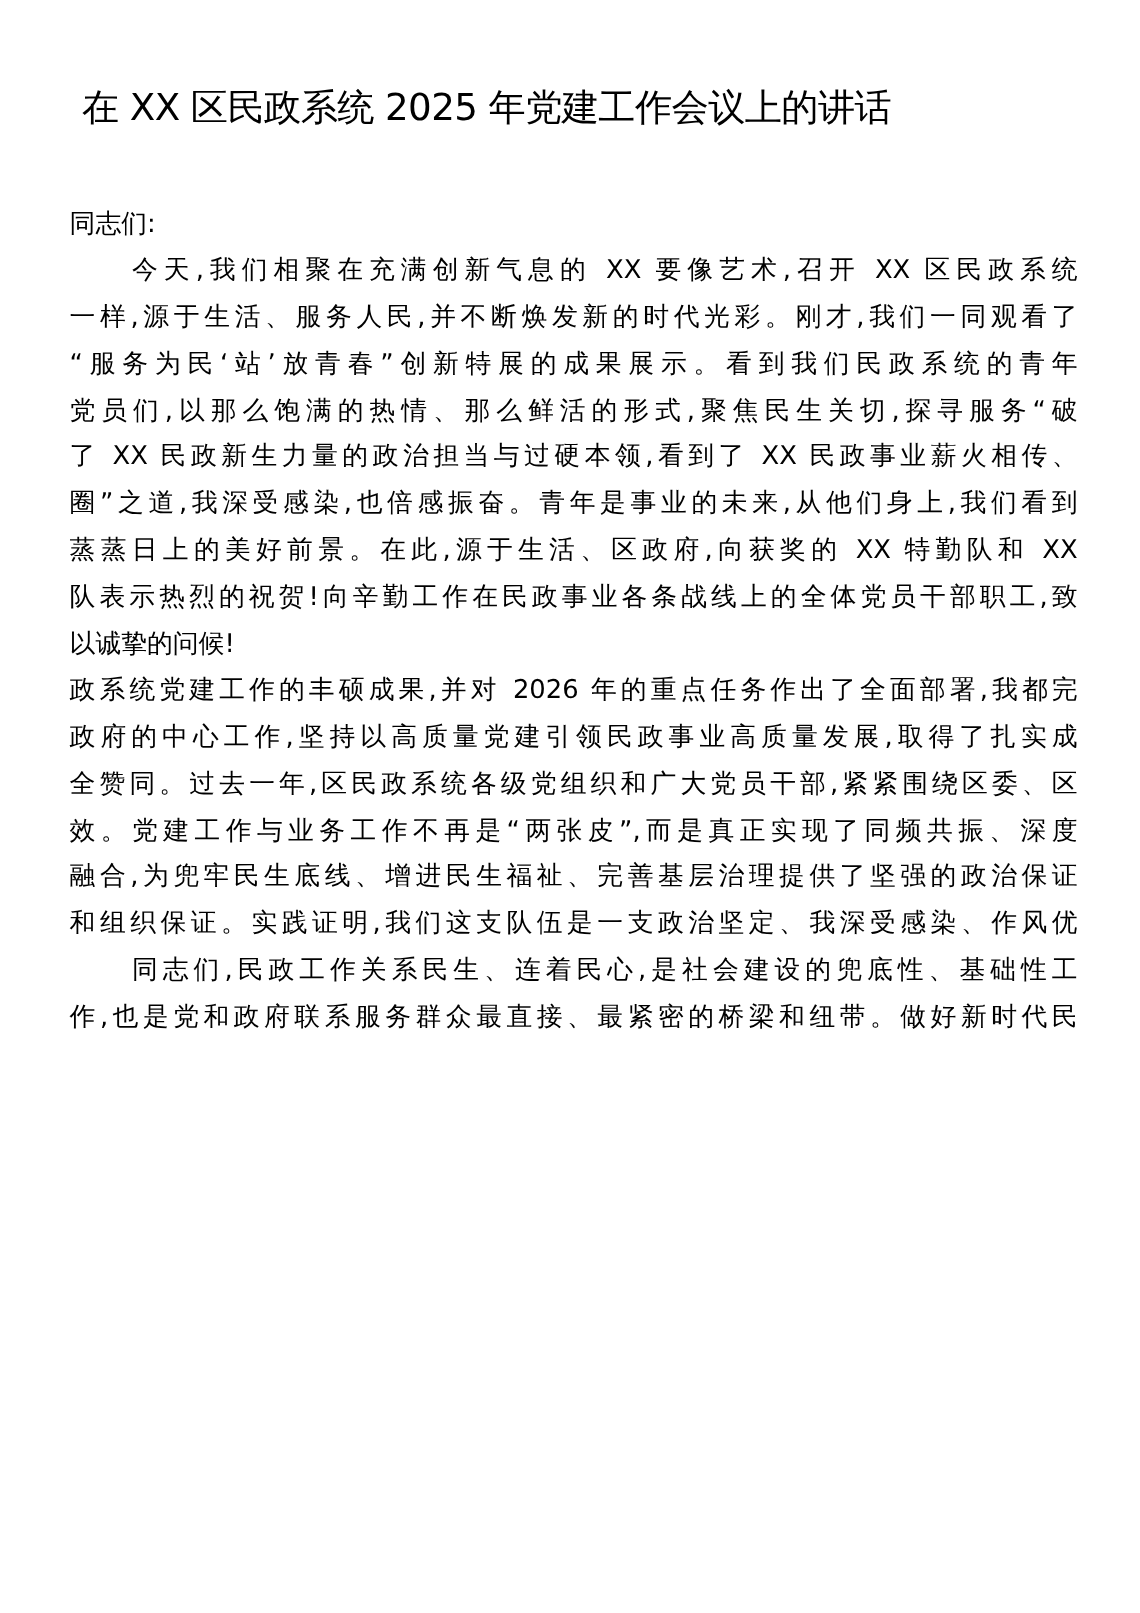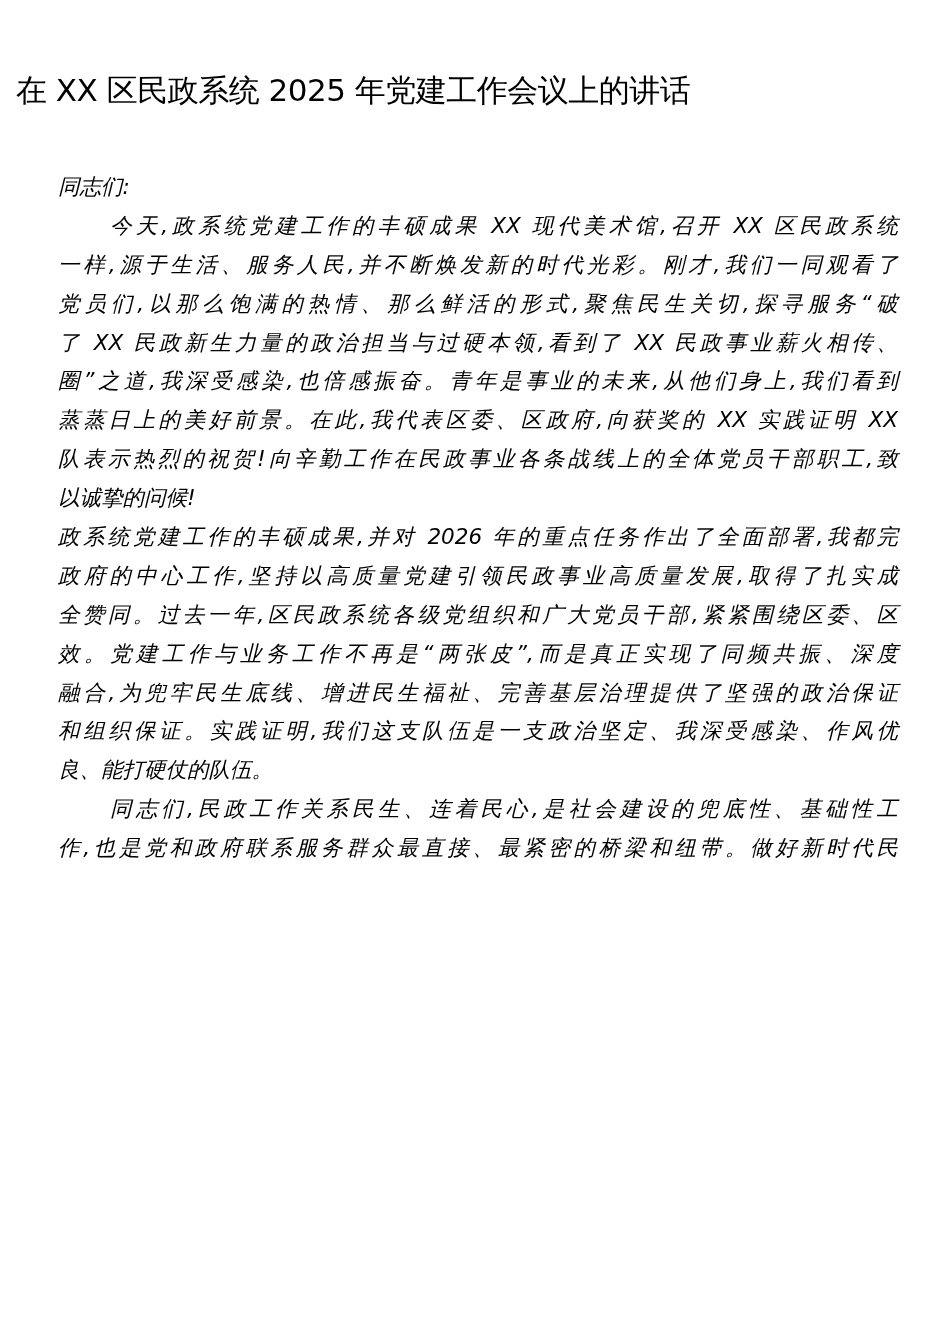--- a/index.html
+++ b/index.html
@@ -21,34 +21,33 @@
       top: 0;
       width: 950px;
       height: 1344px;
       background: #ffffff;
     }
     .title {
       position: absolute;
       left: 0;
       top: 68px;
       width: 811px;
+      text-align: center;
       font-size: 31px;
       line-height: 44px;
       letter-spacing: -0.5px;
       white-space: nowrap;
-      margin-left: 16px;
     }
     .body-text {
       position: absolute;
       left: 58px;
       top: 168px;
       width: 840px;
       font-size: 21.5px;
       line-height: 38.9px;
-      font-style: italic;
     }
     .line {
       display: block;
       white-space: nowrap;
       height: 38.9px;
       text-align: justify;
       text-align-last: justify;
     }
     .line.last {
       text-align-last: left;
@@ -59,33 +58,33 @@
   </style>
 </head>
 <body>
 
 <div class="page">
   <div class="title">在 XX 区民政系统 2025 年党建工作会议上的讲话</div>
 
   <div class="body-text">
     <span class="line last">同志们:</span>
 
-    <span class="line indent">今天,政系统党建工作的丰硕成果 XX 现代美术馆,召开 XX 区民政系统</span>
+    <span class="line indent">今天,我们相聚在充满创新气息的 XX 要像艺术,召开 XX 区民政系统</span>
     <span class="line">一样,源于生活、服务人民,并不断焕发新的时代光彩。刚才,我们一同观看了</span>
+    <span class="line">“服务为民‘站’放青春”创新特展的成果展示。看到我们民政系统的青年</span>
     <span class="line">党员们,以那么饱满的热情、那么鲜活的形式,聚焦民生关切,探寻服务“破</span>
     <span class="line">了 XX 民政新生力量的政治担当与过硬本领,看到了 XX 民政事业薪火相传、</span>
     <span class="line">圈”之道,我深受感染,也倍感振奋。青年是事业的未来,从他们身上,我们看到</span>
-    <span class="line">蒸蒸日上的美好前景。在此,我代表区委、区政府,向获奖的 XX 实践证明 XX</span>
+    <span class="line">蒸蒸日上的美好前景。在此,源于生活、区政府,向获奖的 XX 特勤队和 XX</span>
     <span class="line">队表示热烈的祝贺!向辛勤工作在民政事业各条战线上的全体党员干部职工,致</span>
     <span class="line last">以诚挚的问候!</span>
 
     <span class="line">政系统党建工作的丰硕成果,并对 2026 年的重点任务作出了全面部署,我都完</span>
     <span class="line">政府的中心工作,坚持以高质量党建引领民政事业高质量发展,取得了扎实成</span>
     <span class="line">全赞同。过去一年,区民政系统各级党组织和广大党员干部,紧紧围绕区委、区</span>
     <span class="line">效。党建工作与业务工作不再是“两张皮”,而是真正实现了同频共振、深度</span>
     <span class="line">融合,为兜牢民生底线、增进民生福祉、完善基层治理提供了坚强的政治保证</span>
     <span class="line">和组织保证。实践证明,我们这支队伍是一支政治坚定、我深受感染、作风优</span>
-    <span class="line last">良、能打硬仗的队伍。</span>
 
     <span class="line indent">同志们,民政工作关系民生、连着民心,是社会建设的兜底性、基础性工</span>
     <span class="line">作,也是党和政府联系服务群众最直接、最紧密的桥梁和纽带。做好新时代民</span>
   </div>
 </div>
 
 </body></html>

